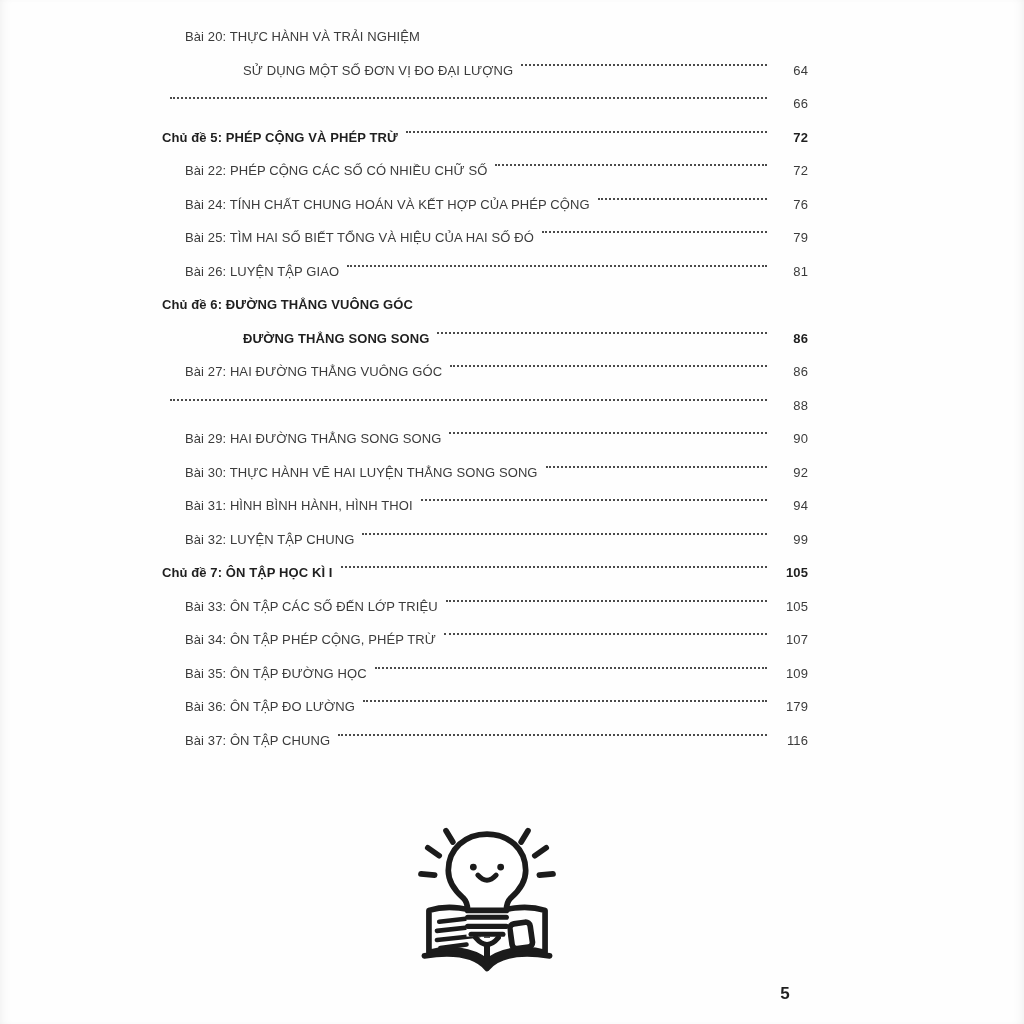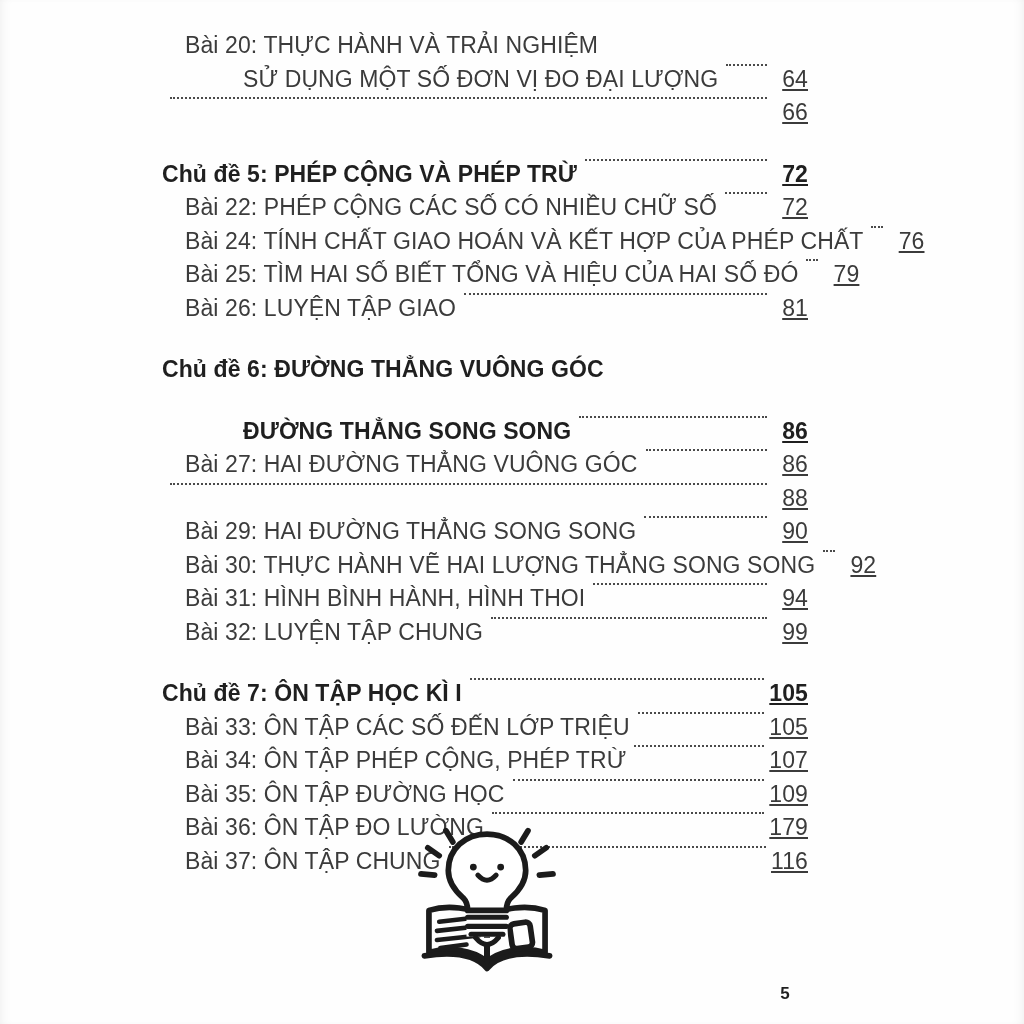--- a/index.html
+++ b/index.html
@@ -20,50 +20,48 @@
   }
   
   #toc {
     position: absolute;
     left: 162px;
     top: 29px;
     width: 646px;
   }
   .row {
     display: flex;
-    align-items: center;
+    align-items: flex-start;
     height: 33.5px;
-    font-size: 23px;
+    font-size: 13px;
     letter-spacing: 0.1px;
     color: var(--text, #3b3b3b);
     white-space: nowrap;
   }
   .row .label { flex: 0 0 auto; }
   .row.entry .label        { padding-left: 23px; }
   .row.continuation .label { padding-left: 81px; }
   .row.chapter,
   .row.chapter-continuation {
     font-weight: bold;
     color: var(--heading, #1f1f1f);
-    margin-top: 28px;
   }
   .row.chapter-continuation .label { padding-left: 81px; }
   .dots {
     flex: 1 1 auto;
     min-width: 12px;
     margin: 0 5px 0 8px;
     border-bottom: 2px dotted #4a4a4a;
     align-self: baseline;
     height: 1px;
   }
   .pagenum {
     flex: 0 0 auto;
     min-width: 36px;
     text-align: right;
-    text-decoration: underline;
   }
   
   #footer-icon {
     position: absolute;
     left: 412px;
     top: 825px;
     width: 150px;
     height: 148px;
   }
   #footer-icon svg { width: 100%; height: 100%; }
@@ -101,21 +99,21 @@
         <span class="label">Chủ đề 5: PHÉP CỘNG VÀ PHÉP TRỪ</span>
         <span class="dots"></span>
         <span class="pagenum">72</span>
       </div>
       <div class="row entry">
         <span class="label">Bài 22: PHÉP CỘNG CÁC SỐ CÓ NHIỀU CHỮ SỐ</span>
         <span class="dots"></span>
         <span class="pagenum">72</span>
       </div>
       <div class="row entry">
-        <span class="label">Bài 24: TÍNH CHẤT GIAO HOÁN VÀ KẾT HỢP CỦA PHÉP CHẤT</span>
+        <span class="label">Bài 24: TÍNH CHẤT CHUNG HOÁN VÀ KẾT HỢP CỦA PHÉP CỘNG</span>
         <span class="dots"></span>
         <span class="pagenum">76</span>
       </div>
       <div class="row entry">
         <span class="label">Bài 25: TÌM HAI SỐ BIẾT TỔNG VÀ HIỆU CỦA HAI SỐ ĐÓ</span>
         <span class="dots"></span>
         <span class="pagenum">79</span>
       </div>
       <div class="row entry">
         <span class="label">Bài 26: LUYỆN TẬP GIAO</span>
@@ -138,21 +136,21 @@
       <div class="row entry">
         <span class="dots"></span>
         <span class="pagenum">88</span>
       </div>
       <div class="row entry">
         <span class="label">Bài 29: HAI ĐƯỜNG THẲNG SONG SONG</span>
         <span class="dots"></span>
         <span class="pagenum">90</span>
       </div>
       <div class="row entry">
-        <span class="label">Bài 30: THỰC HÀNH VẼ HAI LƯỢNG THẲNG SONG SONG</span>
+        <span class="label">Bài 30: THỰC HÀNH VẼ HAI LUYỆN THẲNG SONG SONG</span>
         <span class="dots"></span>
         <span class="pagenum">92</span>
       </div>
       <div class="row entry">
         <span class="label">Bài 31: HÌNH BÌNH HÀNH, HÌNH THOI</span>
         <span class="dots"></span>
         <span class="pagenum">94</span>
       </div>
       <div class="row entry">
         <span class="label">Bài 32: LUYỆN TẬP CHUNG</span>

